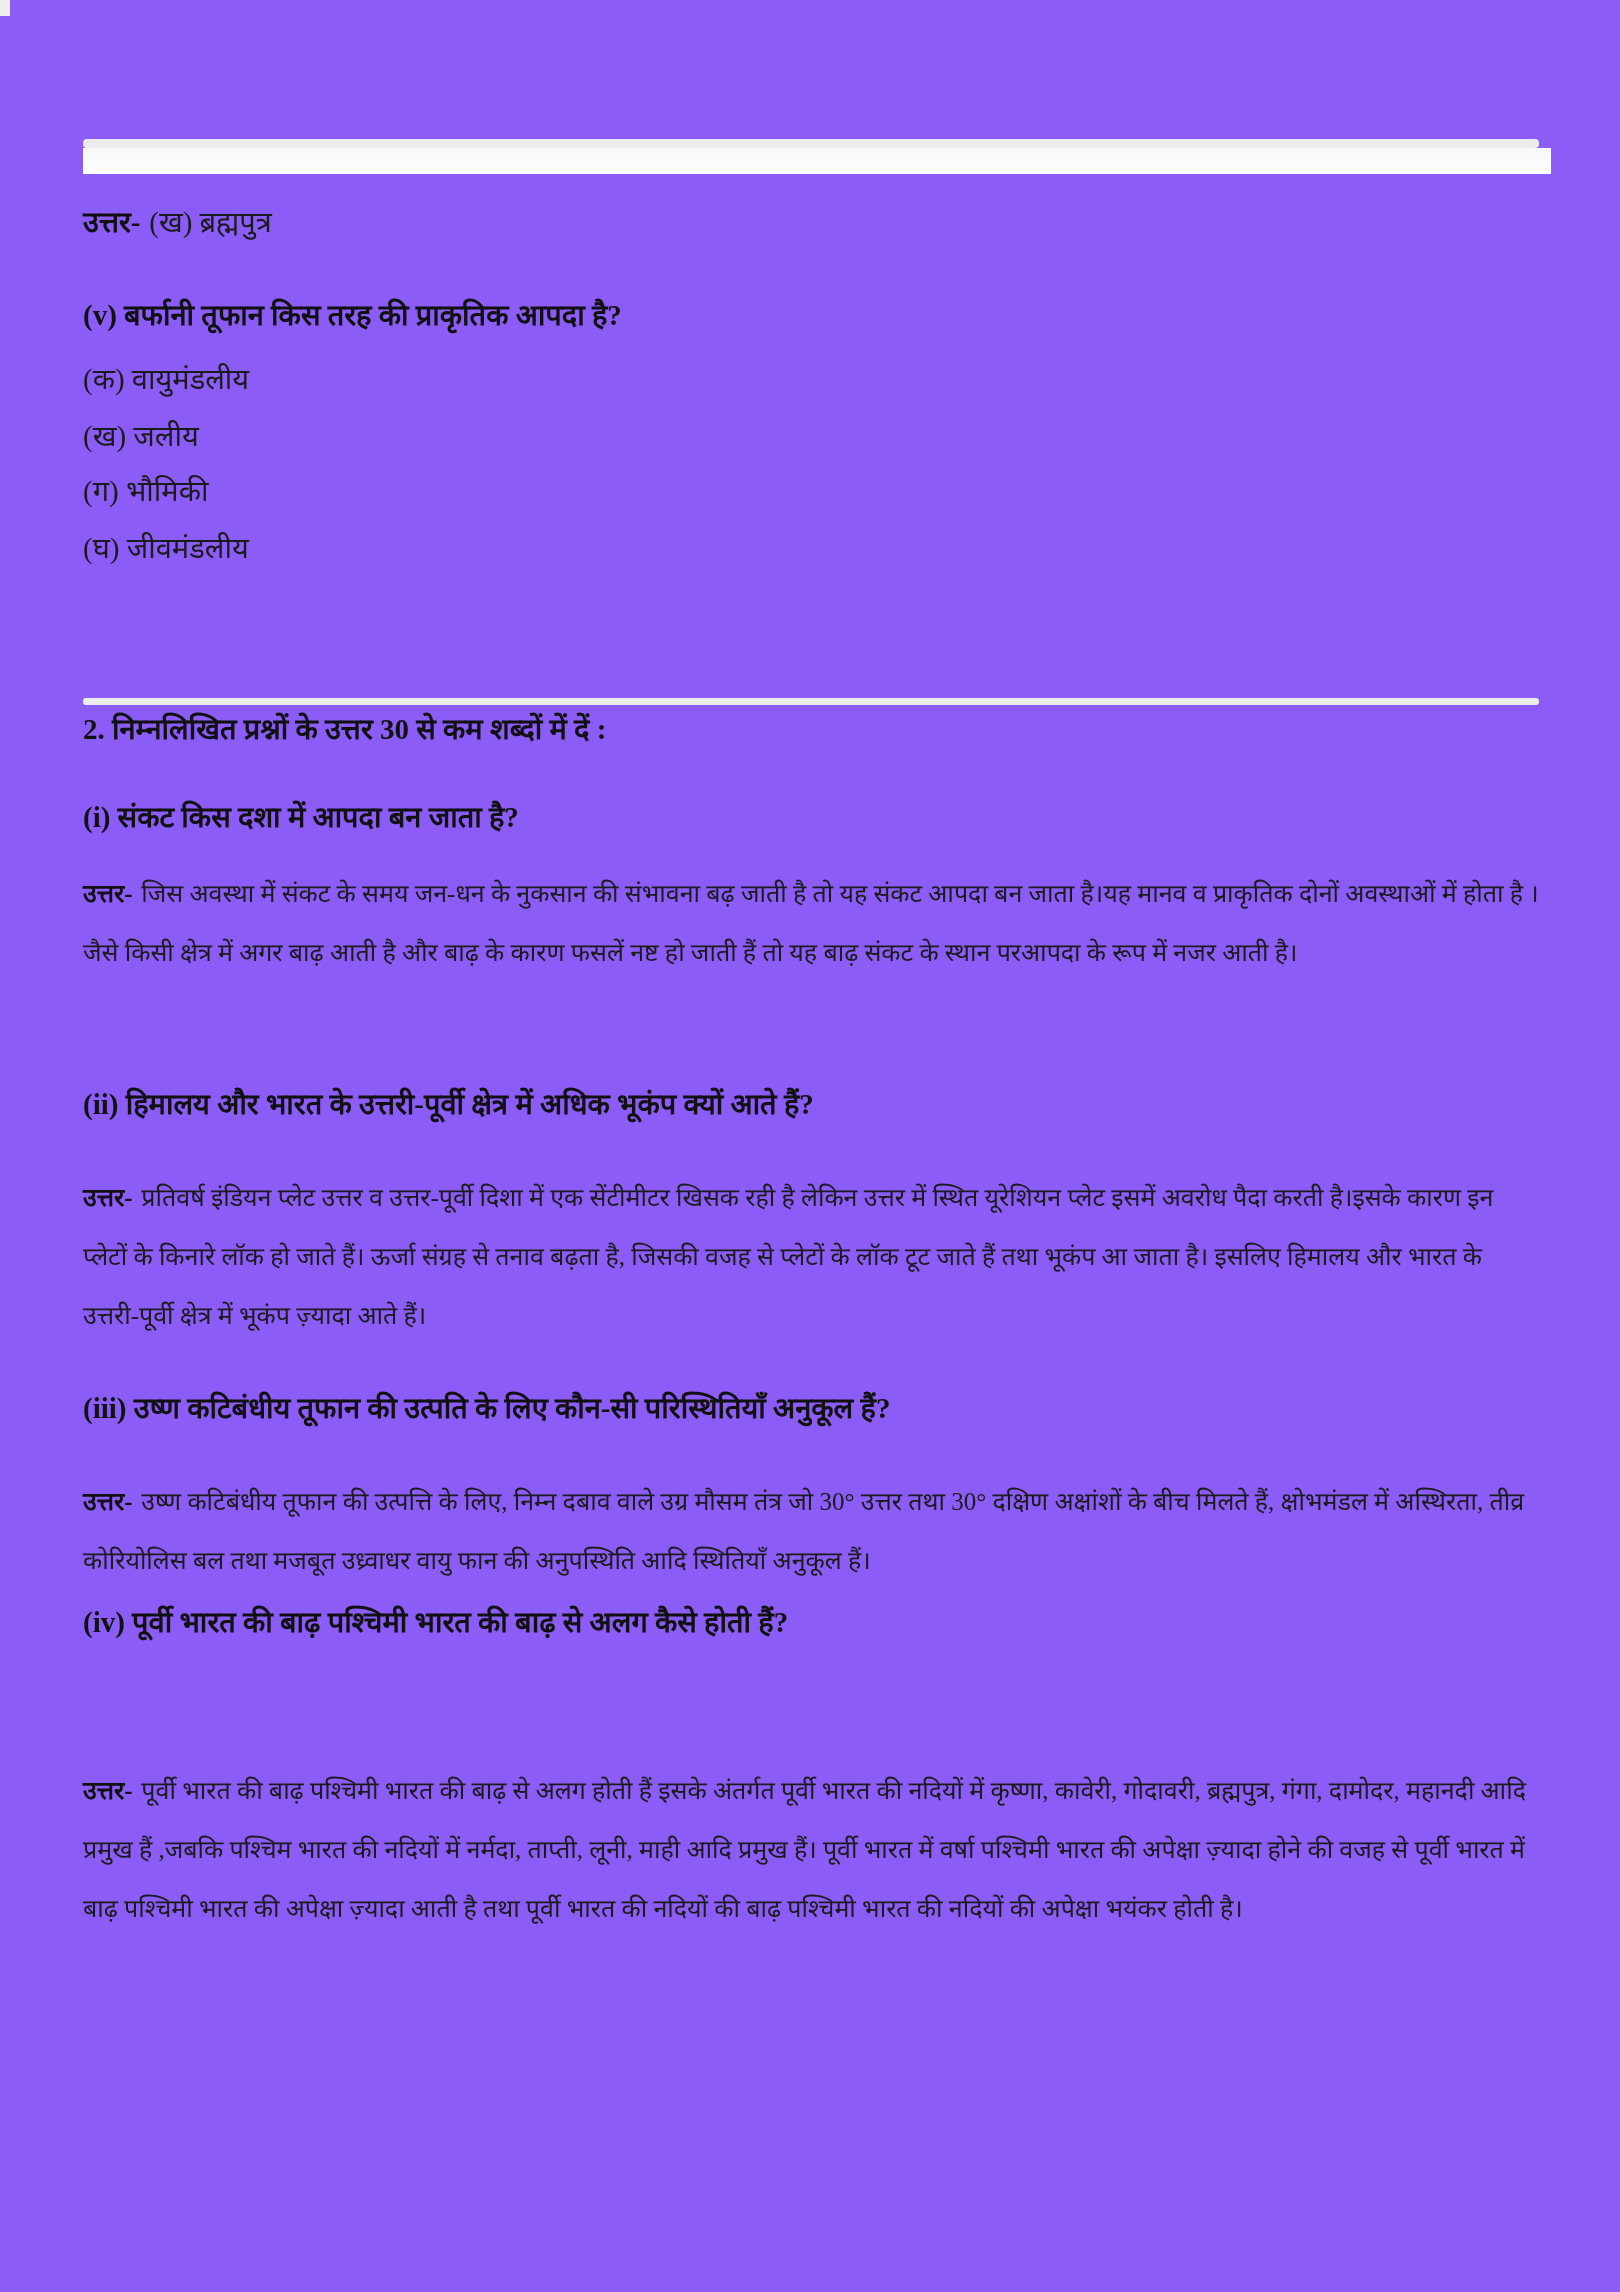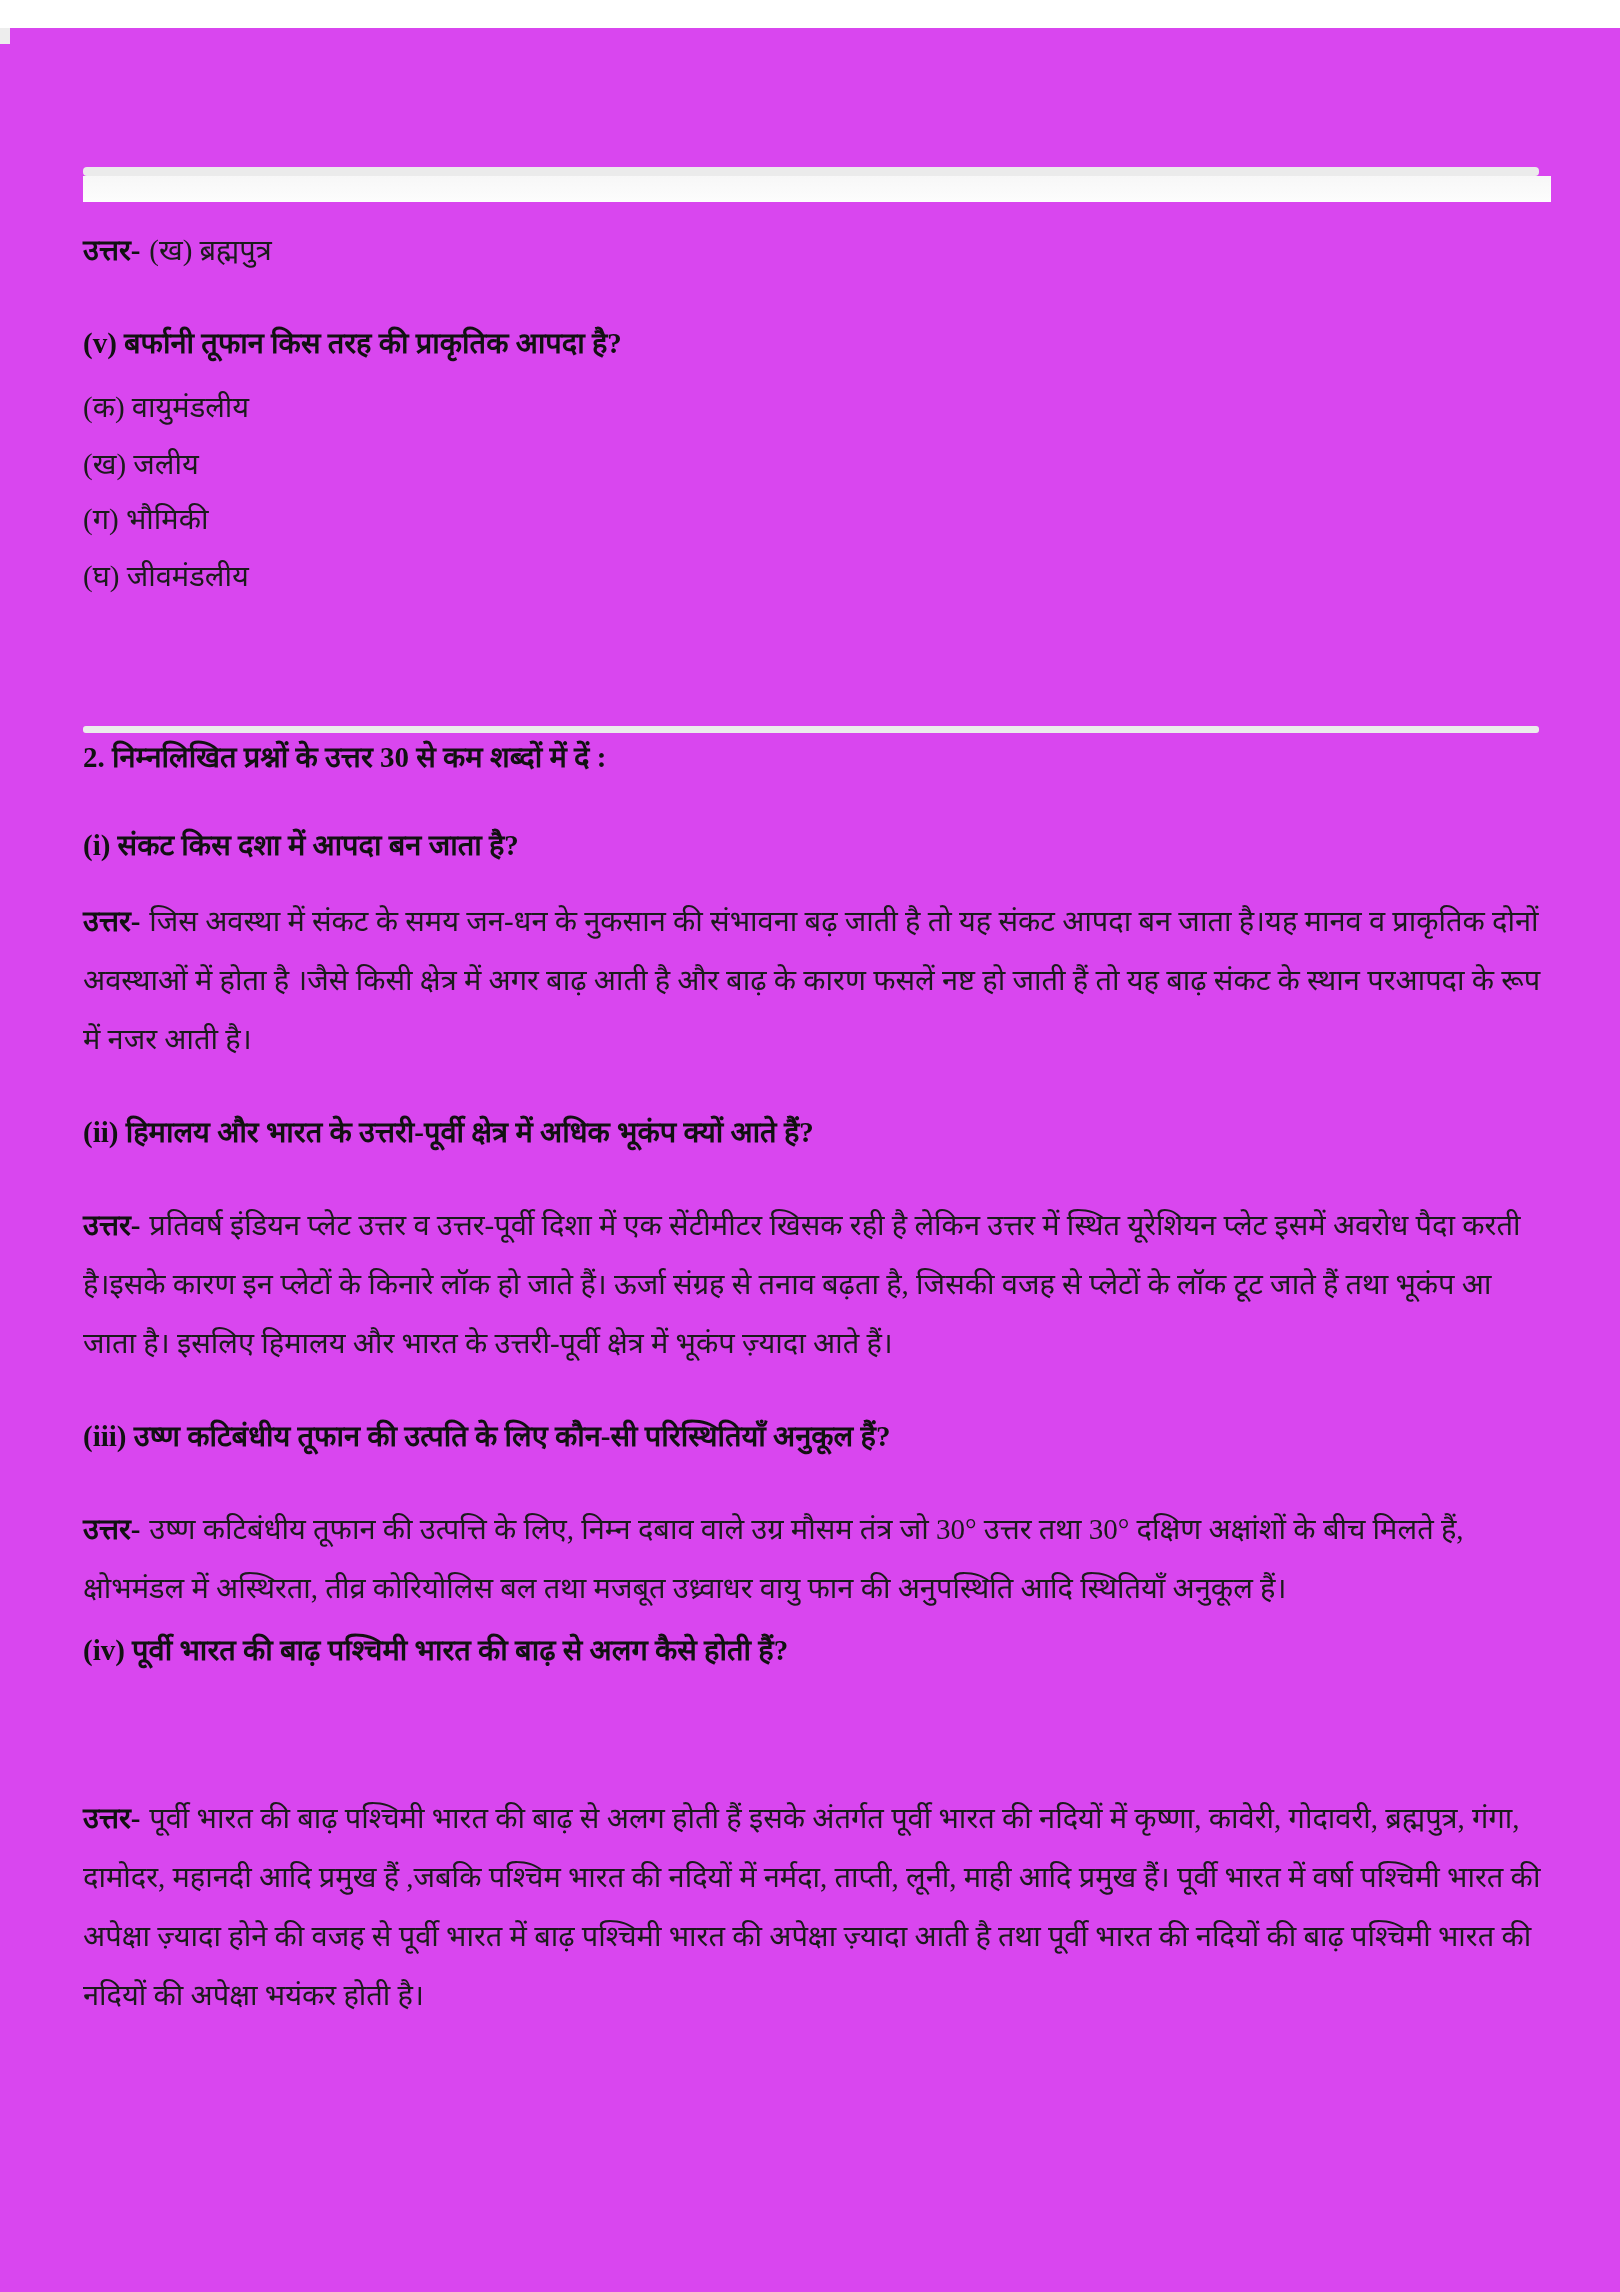--- a/index.html
+++ b/index.html
@@ -1,21 +1,21 @@
 <!DOCTYPE html>
 <html lang="hi"><head>
 <meta charset="utf-8">
 <style>
   html,body{margin:0;padding:0;background:#ffffff;}
   body{
     width:1620px;height:2293px;position:relative;overflow:hidden;
     font-family:"Liberation Serif","DejaVu Serif",serif;
     -webkit-font-smoothing:antialiased;
   }
-  .page{position:absolute;inset:0;background:#d946ef;margin-top:28px;}
+  .page{position:absolute;inset:0;background:#8b5cf6;}
   .corner-chip{
     position:absolute;left:0;top:0;width:9.8px;height:15.7px;background:#ededed;
   }
   .top-divider{
     position:absolute;left:83px;top:139px;width:1456px;height:8.8px;
     background:#ebebeb;border-radius:3.9px;
   }
   .top-divider-soft{
     position:absolute;left:83px;top:148px;width:1468px;height:25.5px;
     background:linear-gradient(#f7f7f7,#fdfdfd);
@@ -24,21 +24,21 @@
     position:absolute;left:83px;top:698px;width:1456px;height:6.9px;
     background:#ececec;border-radius:2.9px;
   }
   .line{
     position:absolute;left:83px;width:1458px;
     font-size:29px;line-height:43px;color:#1b1b1b;white-space:nowrap;
   }
   .q{font-weight:700;color:#111;}
   .para{
     position:absolute;left:83px;width:1460px;margin:0;
-    font-size:29px;line-height:59px;color:#1b1b1b;text-align:left;
+    font-size:25px;line-height:59px;color:#1b1b1b;text-align:left;
   }
   .ans-label{font-weight:700;color:#111;margin-right:8.8px;}
 </style>
 </head>
 <body>
 
 <div class="page">
 
   <div class="corner-chip"></div>
   <div class="top-divider"></div>

